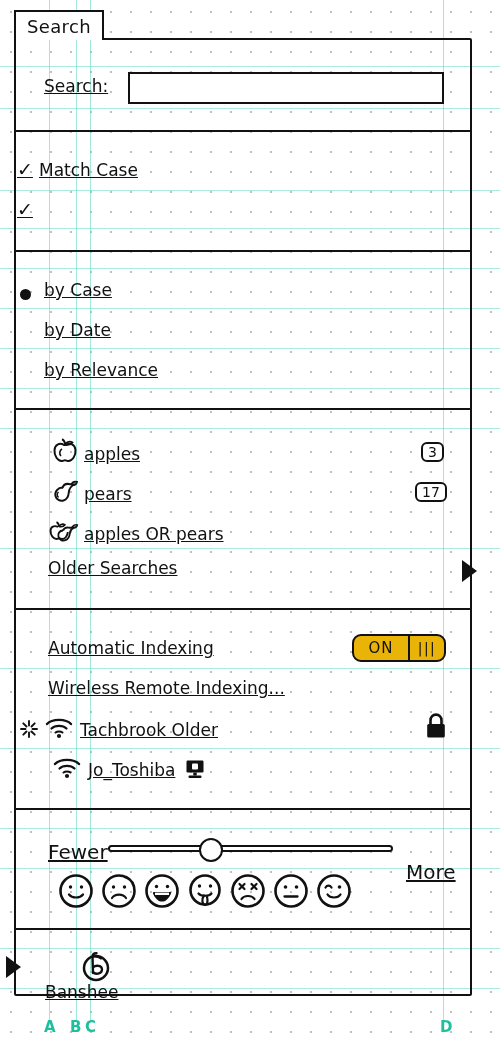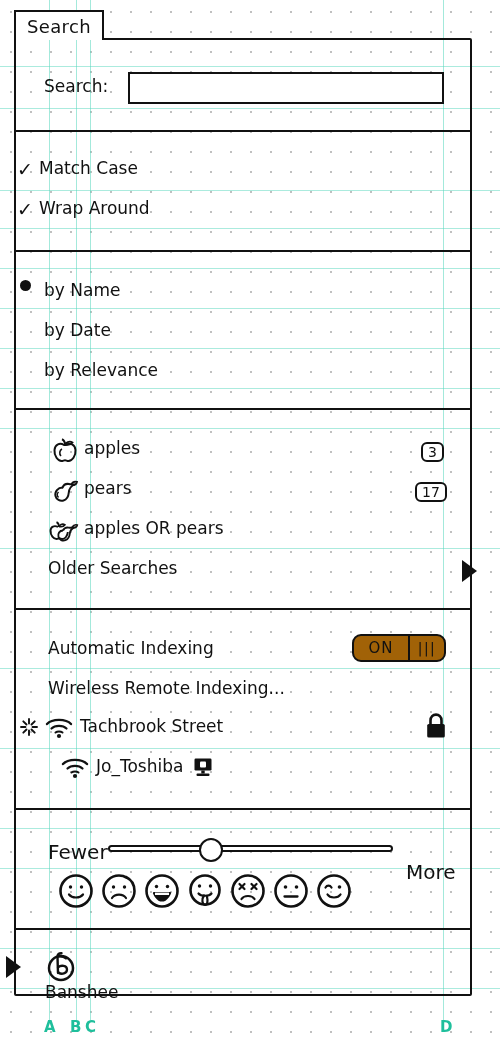--- a/index.html
+++ b/index.html
@@ -30,21 +30,21 @@
     position:absolute;left:14px;top:10px;width:90px;height:30px;
     border:2.5px solid #111;border-bottom:none;background:#fff;
     box-sizing:border-box;display:flex;align-items:center;justify-content:center;
     z-index:4;
   }
   #tab .t{font-size:18px;letter-spacing:.4px;}
 
   .sep{position:absolute;left:14px;width:458px;height:0;border-top:2.5px solid #111;}
 
   
-  .row{position:absolute;display:flex;align-items:flex-start;}
+  .row{position:absolute;display:flex;align-items:flex-end;text-decoration:underline;}
   .lbl{font-size:17px;white-space:nowrap;}
   .lbl.sm{font-size:20px;}
 
   .check{font-size:19px;width:22px;display:inline-block;font-weight:bold;}
   .radio-dot{
     width:11px;height:11px;border-radius:50%;background:#111;
     display:inline-block;margin-right:13px;
   }
   .radio-blank{width:11px;height:11px;display:inline-block;margin-right:13px;}
 
@@ -53,21 +53,21 @@
     position:absolute;border:2.5px solid #111;border-radius:6px;
     height:20px;min-width:20px;padding:0 5px;box-sizing:border-box;
     display:flex;align-items:center;justify-content:center;font-size:14px;
     background:#fff;
   }
 
   
   .toggle{
     position:absolute;border:2.5px solid #111;border-radius:9px;
     width:94px;height:28px;box-sizing:border-box;display:flex;align-items:stretch;
-    background:#a16207;
+    background:#eab308;
   }
   .toggle .on{flex:1;display:flex;align-items:center;justify-content:center;font-size:15px;letter-spacing:1px;}
   .toggle .grip{
     width:34px;border-left:2.5px solid #111;display:flex;align-items:center;justify-content:center;
     font-size:14px;letter-spacing:1.5px;
   }
 
   
   .tri{
     width:0;height:0;border-top:11px solid transparent;border-bottom:11px solid transparent;
@@ -130,28 +130,27 @@
 </div>
 
 <div class="sep" style="top:130px"></div>
 
 <div class="row" style="left:17px;top:158px;">
   <span class="check">✓</span>
   <span class="lbl">Match Case</span>
 </div>
 <div class="row" style="left:17px;top:198px;">
   <span class="check">✓</span>
-  <span class="lbl">Wrap Around</span>
 </div>
 
 <div class="sep" style="top:250px"></div>
 
 <div class="row" style="left:20px;top:280px;">
   <span class="radio-dot"></span>
-  <span class="lbl">by Name</span>
+  <span class="lbl">by Case</span>
 </div>
 <div class="row" style="left:20px;top:320px;">
   <span class="radio-blank"></span>
   <span class="lbl">by Date</span>
 </div>
 <div class="row" style="left:20px;top:360px;">
   <span class="radio-blank"></span>
   <span class="lbl">by Relevance</span>
 </div>
 
@@ -236,30 +235,30 @@
     </svg>
   </span>
   <span style="width:36px;">
     <svg width="30" height="24" viewBox="0 0 30 24">
       <path d="M3 8 C8 2.5,22 2.5,27 8" fill="none" stroke="#111" stroke-width="2.4" stroke-linecap="round"></path>
       <path d="M7.5 12.5 C11 9,19 9,22.5 12.5" fill="none" stroke="#111" stroke-width="2.2" stroke-linecap="round"></path>
       <path d="M11.5 16.5 C13.3 15,16.7 15,18.5 16.5" fill="none" stroke="#111" stroke-width="2" stroke-linecap="round"></path>
       <circle cx="15" cy="20" r="2.1" fill="#111"></circle>
     </svg>
   </span>
-  <span class="lbl">Tachbrook Street</span>
+  <span class="lbl">Tachbrook Older</span>
 </div>
 <div style="position:absolute;left:424px;top:712px;">
   <svg width="24" height="28" viewBox="0 0 24 28">
     <path d="M6.5 12 V8.5 C6.5 4.8,9 2.6,12 2.6 C15 2.6,17.5 4.8,17.5 8.5 V12" fill="none" stroke="#111" stroke-width="2.6"></path>
     <rect x="3.2" y="12" width="17.6" height="13.5" rx="1.6" fill="#111"></rect>
   </svg>
 </div>
 
-<div class="row" style="left:60px;top:756px;">
+<div class="row" style="left:52px;top:756px;">
   <span style="width:36px;">
     <svg width="30" height="24" viewBox="0 0 30 24">
       <path d="M3 8 C8 2.5,22 2.5,27 8" fill="none" stroke="#111" stroke-width="2.4" stroke-linecap="round"></path>
       <path d="M7.5 12.5 C11 9,19 9,22.5 12.5" fill="none" stroke="#111" stroke-width="2.2" stroke-linecap="round"></path>
       <path d="M11.5 16.5 C13.3 15,16.7 15,18.5 16.5" fill="none" stroke="#111" stroke-width="2" stroke-linecap="round"></path>
       <circle cx="15" cy="20" r="2.1" fill="#111"></circle>
     </svg>
   </span>
   <span class="lbl">Jo_Toshiba</span>
   <span style="margin-left:9px;">

